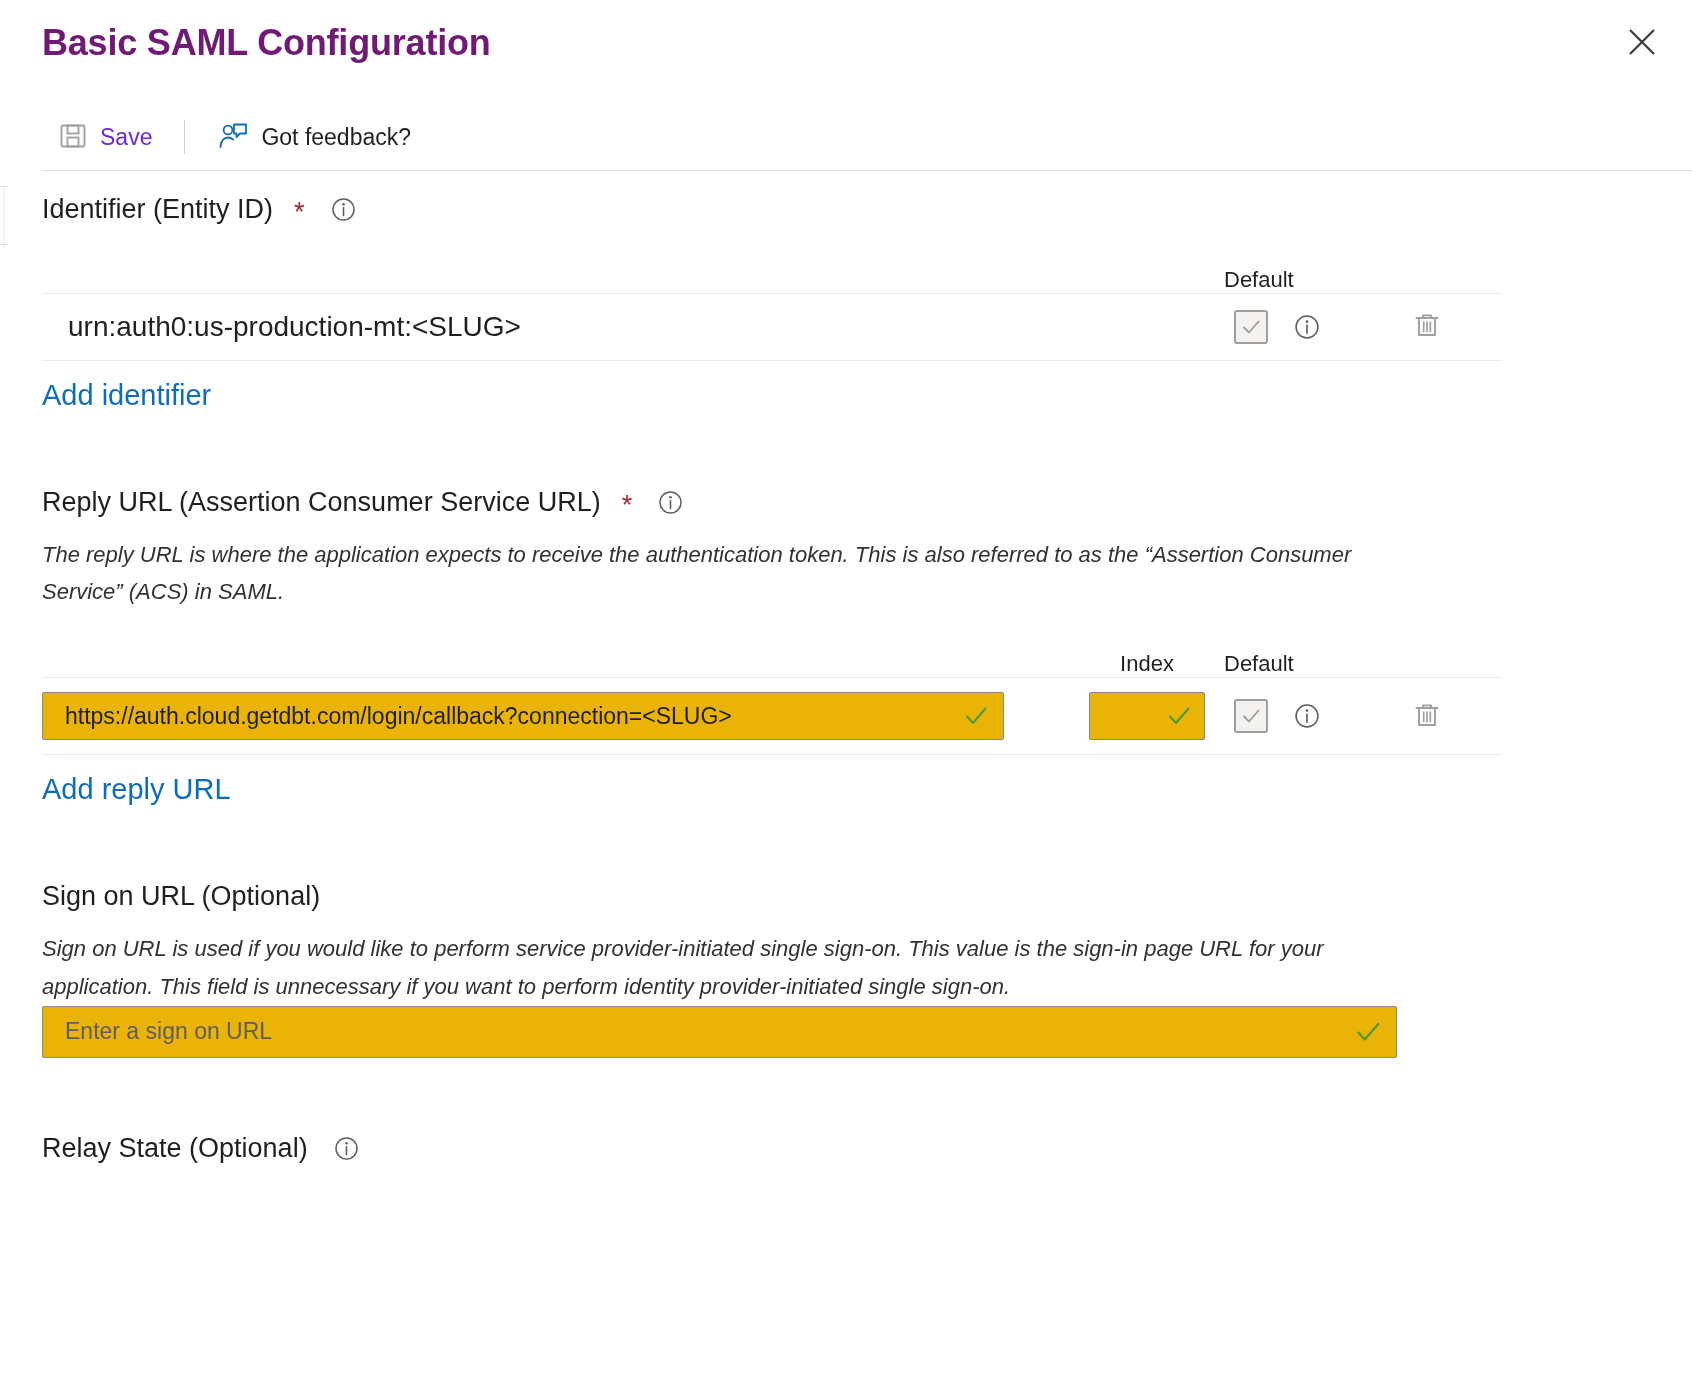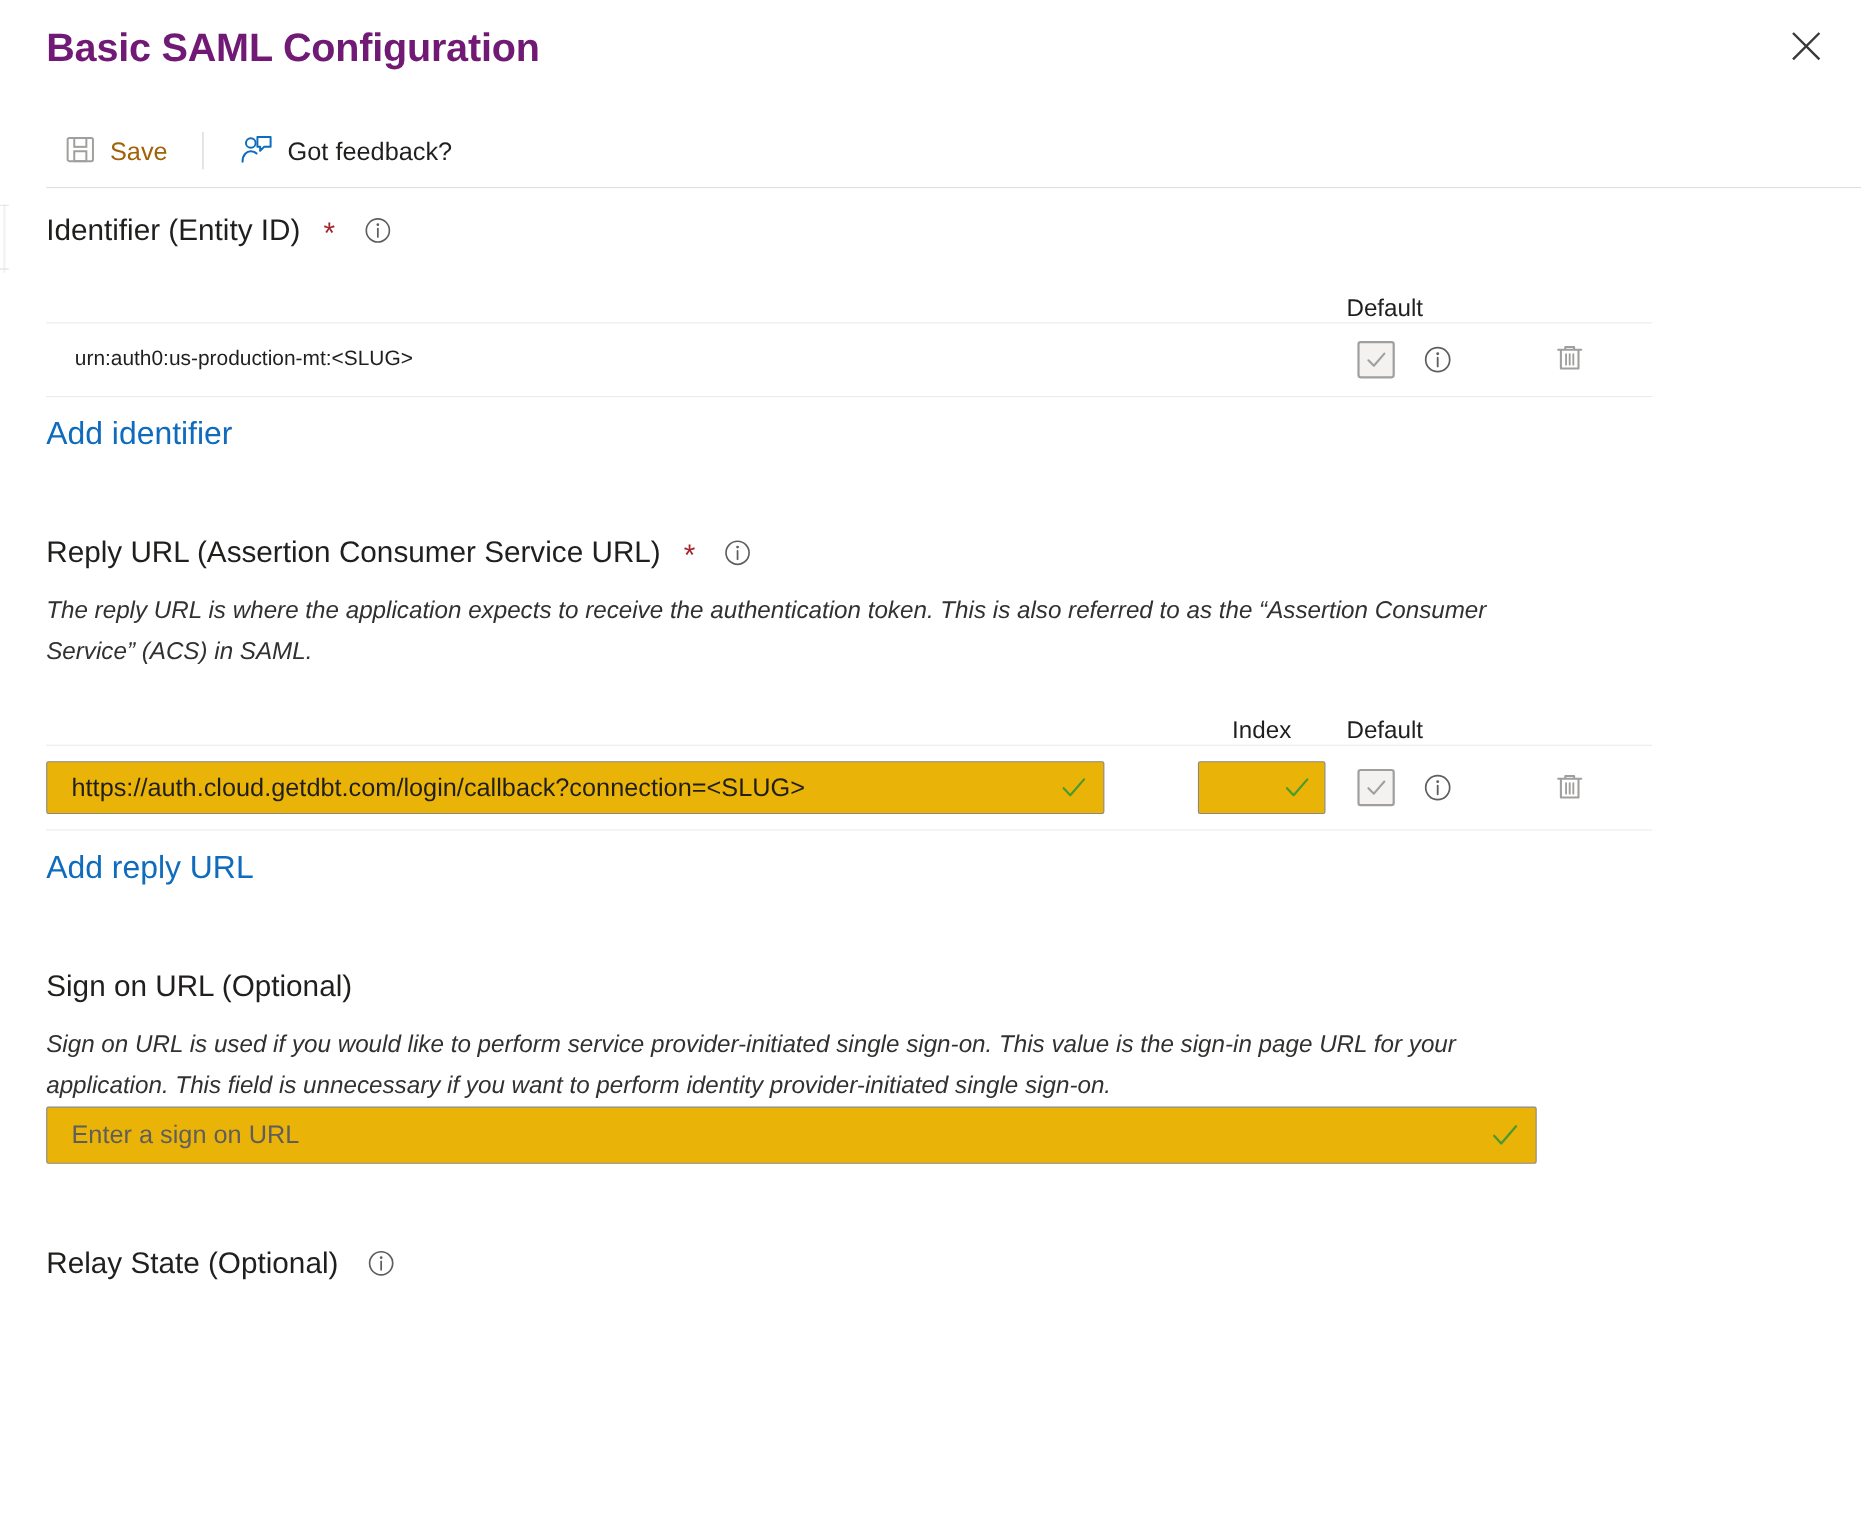--- a/index.html
+++ b/index.html
@@ -98,21 +98,21 @@
     background: transparent;
     border: 0;
     font-family: "Liberation Sans", sans-serif;
   }
   .cmd-item .cmd-label {
     font-size: 23px;
     color: #201f1e;
     white-space: nowrap;
   }
   .cmd-item.disabled { cursor: default; }
-  .cmd-item.disabled .cmd-label { color: #a16207; }
+  .cmd-item.disabled .cmd-label { color: #6d28d9; }
   .cmd-sep {
     width: 1px;
     height: 34px;
     background: #d2d0ce;
     margin: 0 18px;
   }
 
   .hr-top {
     height: 1px;
     background: #e1dfdd;
@@ -174,21 +174,21 @@
     display: flex;
     align-items: center;
     border-top: 1px solid #edebe9;
     border-bottom: 1px solid #edebe9;
     min-height: 68px;
   }
   .tbl-row.reply-row { min-height: 78px; }
 
   .col-value { flex: 1 1 auto; min-width: 0; padding-left: 26px; }
   .col-value .value-text {
-    font-size: 19px;
+    font-size: 28px;
     color: #201f1e;
     white-space: nowrap;
   }
   .col-index {
     width: 130px;
     display: flex;
     align-items: center;
     justify-content: center;
     flex: 0 0 130px;
   }

